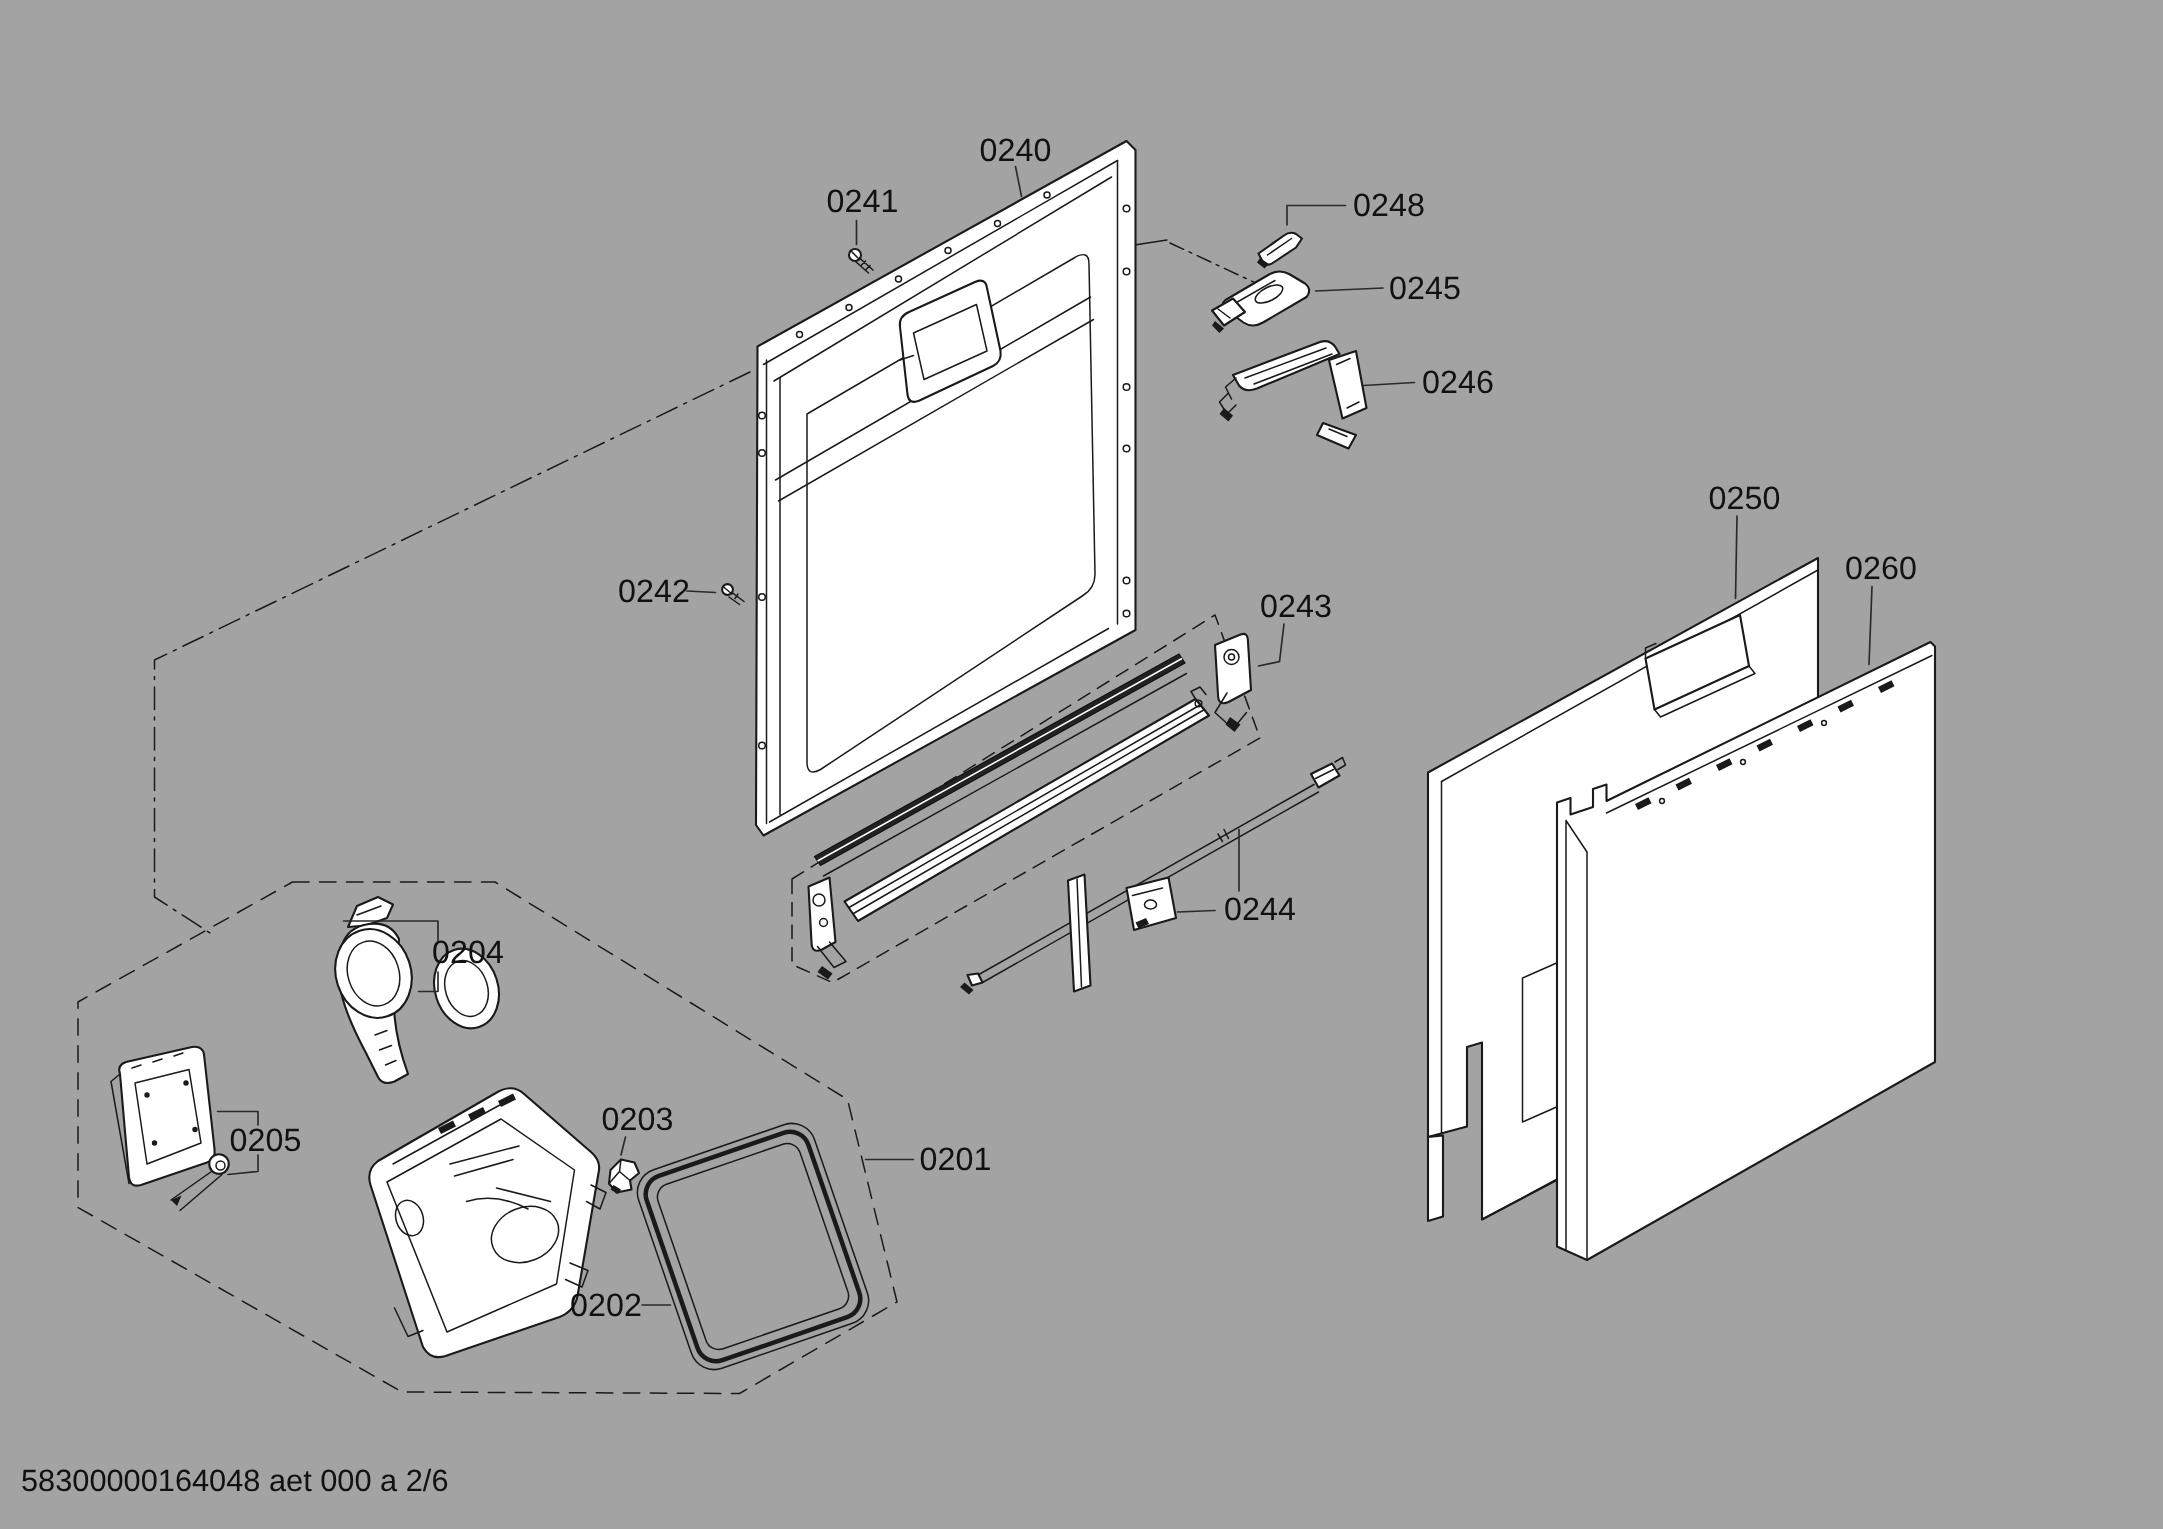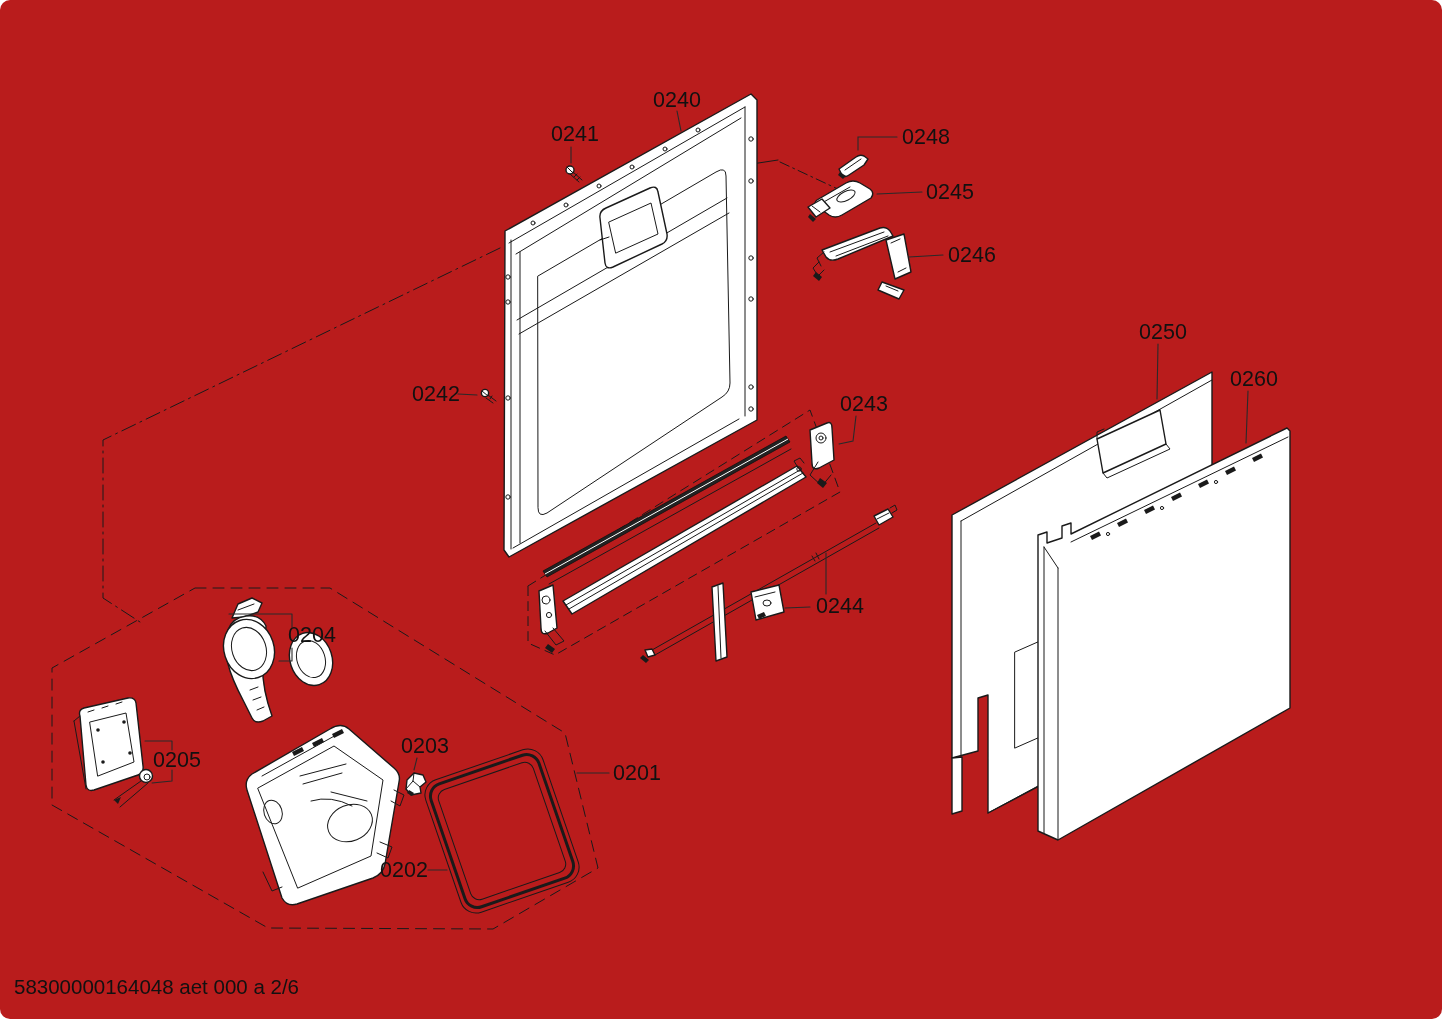--- a/index.html
+++ b/index.html
@@ -1,17 +1,17 @@
 <!DOCTYPE html>
 <html><head>
 <meta charset="utf-8">
 <style>
   html,body{margin:0;padding:0;background:#ffffff;}
-  #stage{position:relative;width:1442px;height:1019px;background:#b91c1c;overflow:hidden;
-         font-family:"Liberation Sans",sans-serif;border-radius:10px;}
+  #stage{position:relative;width:1442px;height:1019px;background:#a3a3a3;overflow:hidden;
+         font-family:"Liberation Sans",sans-serif;}
   svg{display:block;}
   .ln{fill:none;stroke:#1a1a1a;stroke-width:1.4;stroke-linejoin:round;stroke-linecap:round;}
   .thin{stroke-width:1;}
   .fw{fill:#ffffff;stroke:#1a1a1a;stroke-width:1.4;stroke-linejoin:round;stroke-linecap:round;}
   .blk{fill:#1a1a1a;stroke:none;}
   .dkfill{fill:#222;stroke:#111;stroke-width:0.8;}
   .dash{stroke-dasharray:11 7;}
   .dash2{stroke-dasharray:9 6;}
   .dashdot{stroke-dasharray:15 5 2 5;}
   .leader{fill:none;stroke:#2a2a2a;stroke-width:1.1;stroke-linecap:round;fill:none;}

